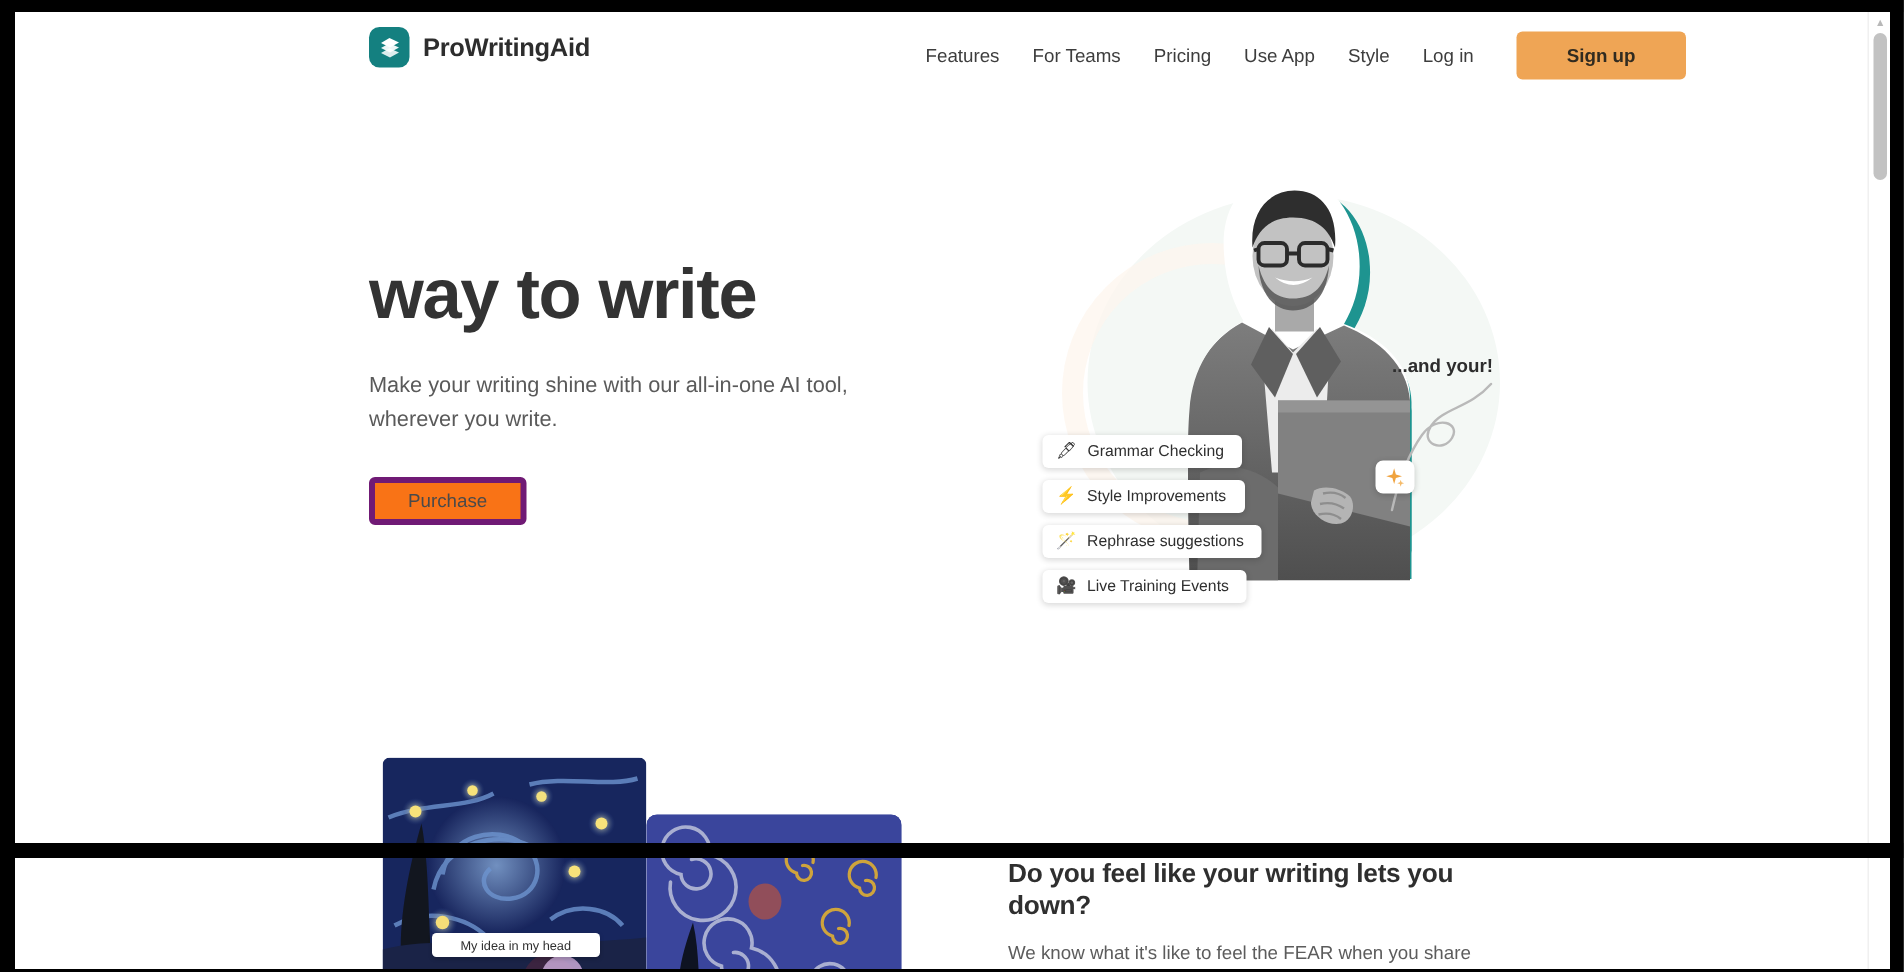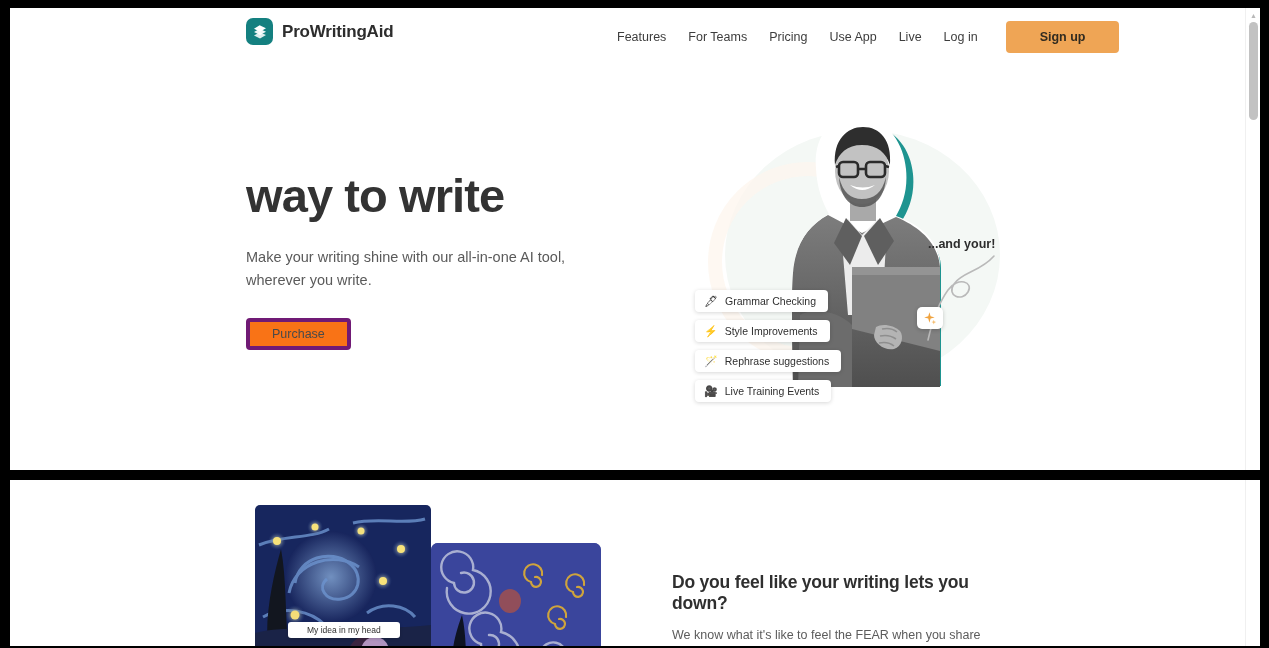--- a/index.html
+++ b/index.html
@@ -9,21 +9,21 @@
     height: 648px;
     overflow: hidden;
     background: #000;
     font-family: "Liberation Sans", sans-serif;
   }
 
   
   .screen {
     position: relative;
     width: 1269px;
-    height: 480px;
+    height: 572px;
     background: #000000;
   }
   .chrome-top {
     position: absolute; left: 0; top: 0;
     width: 1269px; height: 8px; background: #000;
   }
   .chrome-bottom {
     position: absolute; left: 0; bottom: 0;
     width: 1269px; height: 10px; background: #000; z-index: 60;
   }
@@ -354,21 +354,21 @@
             </svg>
           </span>
           <span class="brand-name">ProWritingAid</span>
         </a>
 
         <nav class="nav">
           <a class="nav-link" href="#">Features</a>
           <a class="nav-link" href="#">For Teams</a>
           <a class="nav-link" href="#">Pricing</a>
           <a class="nav-link" href="#">Use App</a>
-          <a class="nav-link" href="#">Live</a>
+          <a class="nav-link" href="#">Style</a>
           <a class="nav-link" href="#">Log in</a>
           <button class="btn-signup">Sign up</button>
         </nav>
 
       </header>
 
       <section class="hero">
 
         <div class="hero-copy">
           <h1 class="hero-title">

